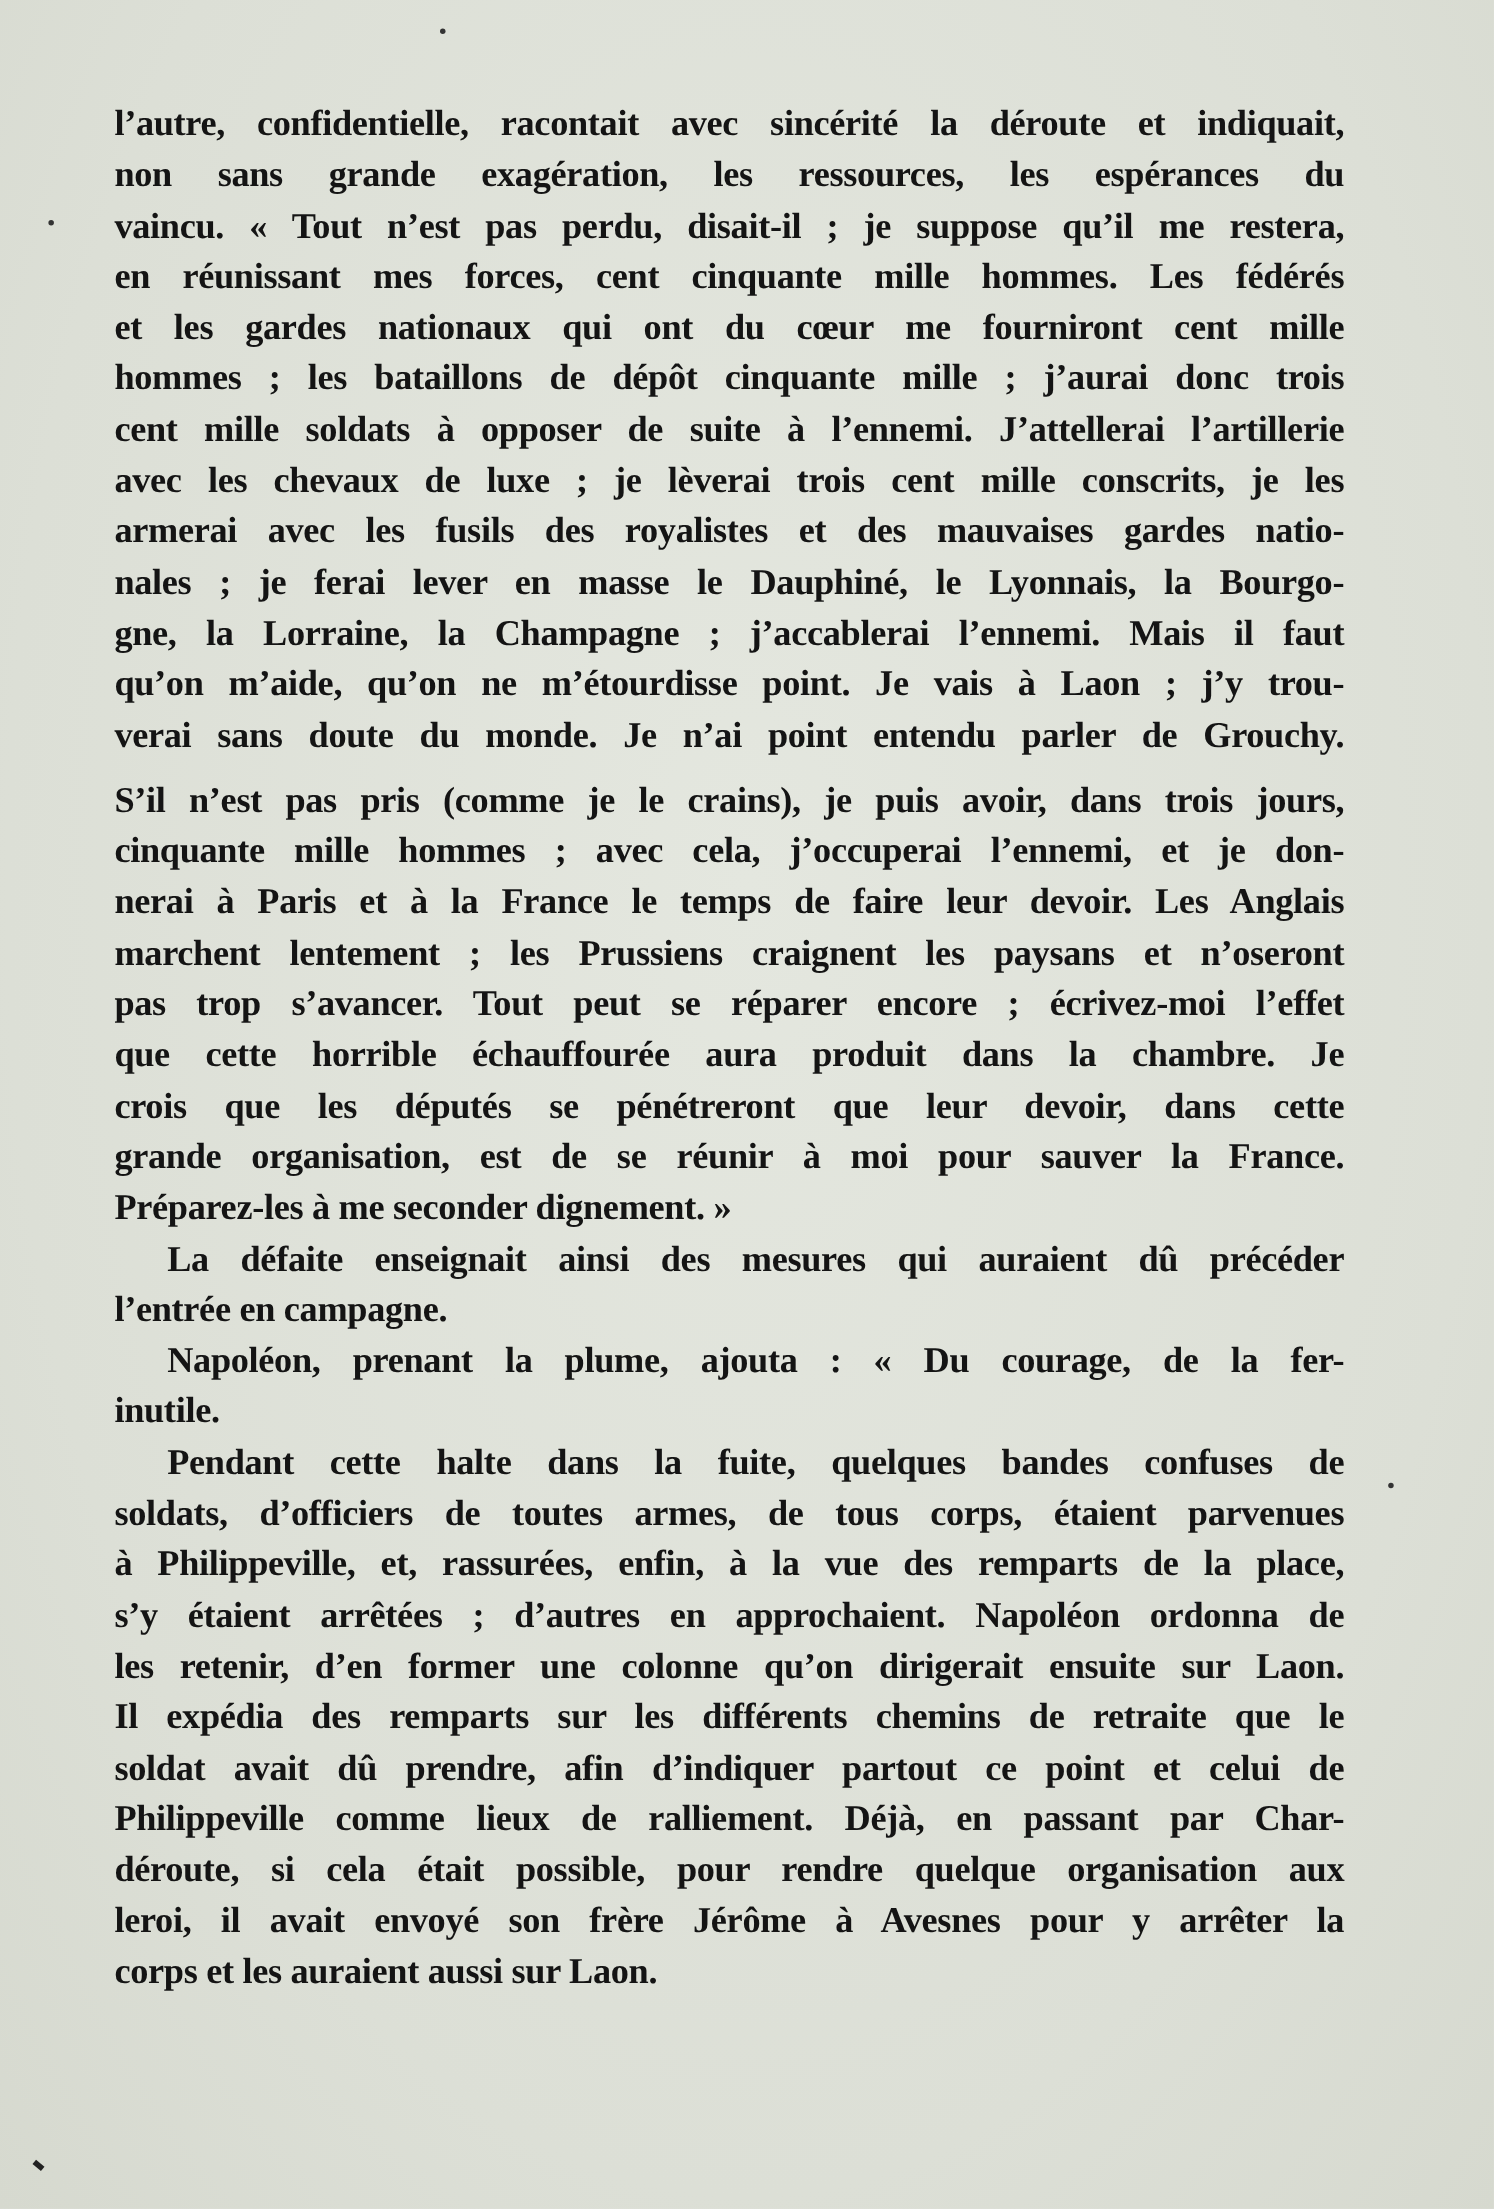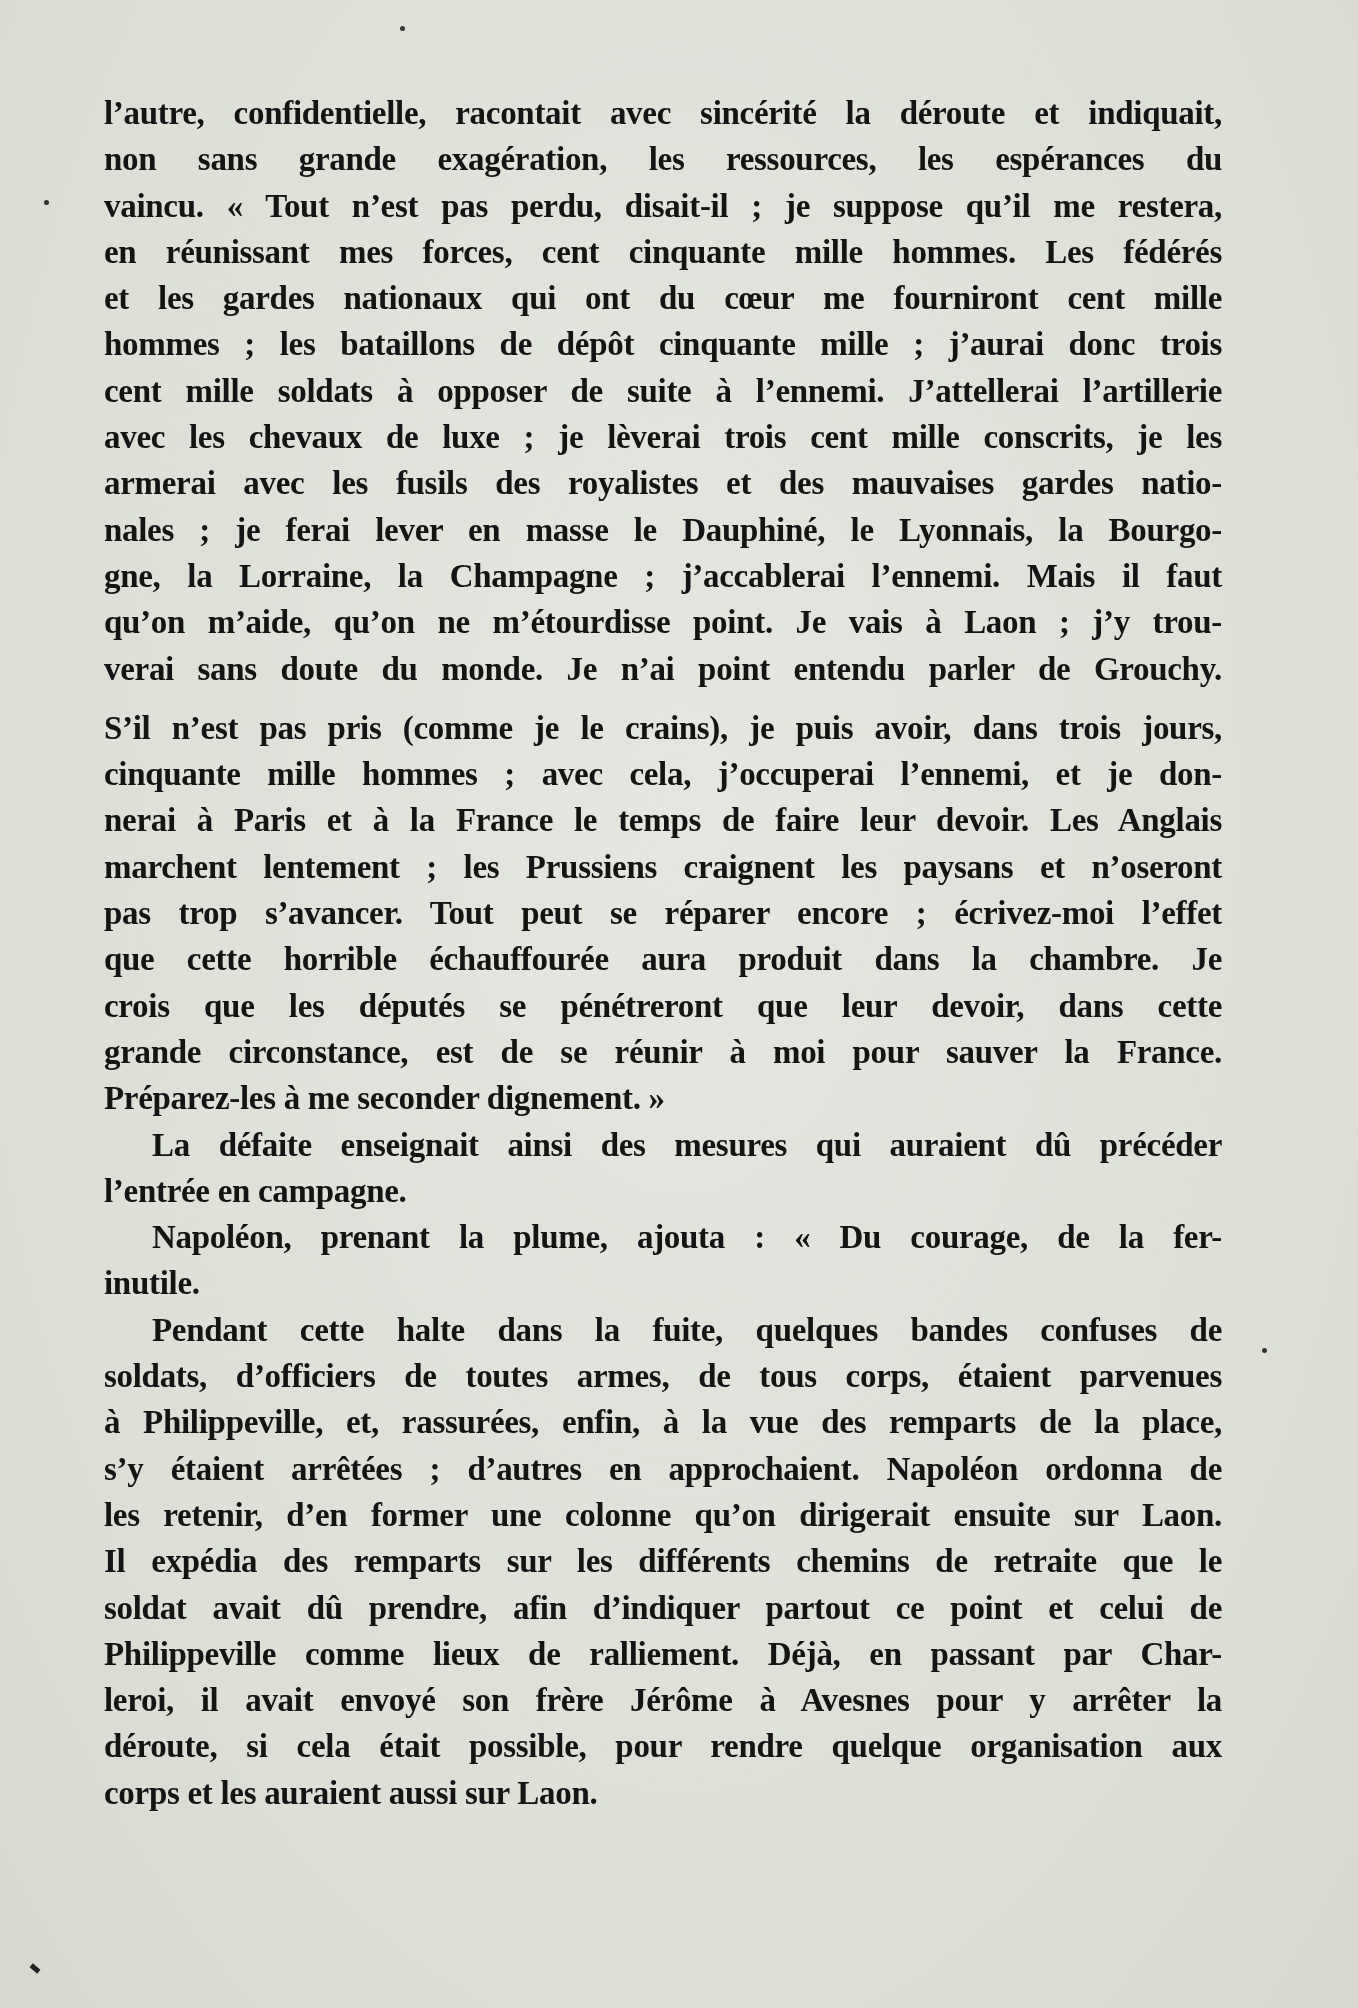--- a/index.html
+++ b/index.html
@@ -105,21 +105,21 @@
       <span class="line" style="white-space: nowrap; display: block;"><span style="white-space: nowrap; word-spacing: 0px;">gne, la Lorraine, la Champagne ; j’accablerai l’ennemi. Mais il faut</span></span>
       <span class="line" style="white-space: nowrap; display: block;"><span style="white-space: nowrap; word-spacing: 0px;">qu’on m’aide, qu’on ne m’étourdisse point. Je vais à Laon ; j’y trou-</span></span>
       <span class="line" style="white-space: nowrap; display: block;"><span style="white-space: nowrap; word-spacing: 0px;">verai sans doute du monde. Je n’ai point entendu parler de Grouchy.</span></span>
       <span class="line" style="white-space: nowrap; display: block; margin-top: 13px;"><span style="white-space: nowrap; word-spacing: 0px;">S’il n’est pas pris (comme je le crains), je puis avoir, dans trois jours,</span></span>
       <span class="line" style="white-space: nowrap; display: block;"><span style="white-space: nowrap; word-spacing: 0px;">cinquante mille hommes ; avec cela, j’occuperai l’ennemi, et je don-</span></span>
       <span class="line" style="white-space: nowrap; display: block;"><span style="white-space: nowrap; word-spacing: 0px;">nerai à Paris et à la France le temps de faire leur devoir. Les Anglais</span></span>
       <span class="line" style="white-space: nowrap; display: block;"><span style="white-space: nowrap; word-spacing: 0px;">marchent lentement ; les Prussiens craignent les paysans et n’oseront</span></span>
       <span class="line" style="white-space: nowrap; display: block;"><span style="white-space: nowrap; word-spacing: 0px;">pas trop s’avancer. Tout peut se réparer encore ; écrivez-moi l’effet</span></span>
       <span class="line" style="white-space: nowrap; display: block;"><span style="white-space: nowrap; word-spacing: 0px;">que cette horrible échauffourée aura produit dans la chambre. Je</span></span>
       <span class="line" style="white-space: nowrap; display: block;"><span style="white-space: nowrap; word-spacing: 0px;">crois que les députés se pénétreront que leur devoir, dans cette</span></span>
-      <span class="line" style="white-space: nowrap; display: block;"><span style="white-space: nowrap; word-spacing: 0px;">grande circonstance, est de se réunir à moi pour sauver la France.</span></span>
+      <span class="line" style="white-space: nowrap; display: block;"><span style="white-space: nowrap; word-spacing: 0px;">grande organisation, est de se réunir à moi pour sauver la France.</span></span>
       <span class="line last" style="white-space: nowrap; display: block;"><span style="white-space: nowrap;">Préparez-les à me seconder dignement. »</span></span>
     </p>
 
     <p>
       <span class="line indent" style="white-space: nowrap; display: block;"><span style="white-space: nowrap; word-spacing: 0px;">La défaite enseignait ainsi des mesures qui auraient dû précéder</span></span>
       <span class="line last" style="white-space: nowrap; display: block;"><span style="white-space: nowrap;">l’entrée en campagne.</span></span>
     </p>
 
     <p>
       <span class="line indent" style="white-space: nowrap; display: block;"><span style="white-space: nowrap; word-spacing: 0px;">Napoléon, prenant la plume, ajouta : « Du courage, de la fer-</span></span>
@@ -128,22 +128,22 @@
 
     <p>
       <span class="line indent" style="white-space: nowrap; display: block;"><span style="white-space: nowrap; word-spacing: 0px;">Pendant cette halte dans la fuite, quelques bandes confuses de</span></span>
       <span class="line" style="white-space: nowrap; display: block;"><span style="white-space: nowrap; word-spacing: 0px;">soldats, d’officiers de toutes armes, de tous corps, étaient parvenues</span></span>
       <span class="line" style="white-space: nowrap; display: block;"><span style="white-space: nowrap; word-spacing: 0px;">à Philippeville, et, rassurées, enfin, à la vue des remparts de la place,</span></span>
       <span class="line" style="white-space: nowrap; display: block;"><span style="white-space: nowrap; word-spacing: 0px;">s’y étaient arrêtées ; d’autres en approchaient. Napoléon ordonna de</span></span>
       <span class="line" style="white-space: nowrap; display: block;"><span style="white-space: nowrap; word-spacing: 0px;">les retenir, d’en former une colonne qu’on dirigerait ensuite sur Laon.</span></span>
       <span class="line" style="white-space: nowrap; display: block;"><span style="white-space: nowrap; word-spacing: 0px;">Il expédia des remparts sur les différents chemins de retraite que le</span></span>
       <span class="line" style="white-space: nowrap; display: block;"><span style="white-space: nowrap; word-spacing: 0px;">soldat avait dû prendre, afin d’indiquer partout ce point et celui de</span></span>
       <span class="line" style="white-space: nowrap; display: block;"><span style="white-space: nowrap; word-spacing: 0px;">Philippeville comme lieux de ralliement. Déjà, en passant par Char-</span></span>
+      <span class="line" style="white-space: nowrap; display: block;"><span style="white-space: nowrap; word-spacing: 0px;">déroute, si cela était possible, pour rendre quelque organisation aux</span></span>
       <span class="line" style="white-space: nowrap; display: block;"><span style="white-space: nowrap; word-spacing: 0px;">leroi, il avait envoyé son frère Jérôme à Avesnes pour y arrêter la</span></span>
-      <span class="line" style="white-space: nowrap; display: block;"><span style="white-space: nowrap; word-spacing: 0px;">déroute, si cela était possible, pour rendre quelque organisation aux</span></span>
       <span class="line last" style="white-space: nowrap; display: block;"><span style="white-space: nowrap;">corps et les auraient aussi sur Laon.</span></span>
     </p>
   </div>
 </div>
 
 <div class="speck" style="left:400px; top:26px;"></div>
 <div class="speck" style="left:44px; top:200px;"></div>
 <div class="speck" style="left:1262px; top:1348px;"></div>
 <div class="dash-mark" style="left:30px; top:1966px;"></div>
 

